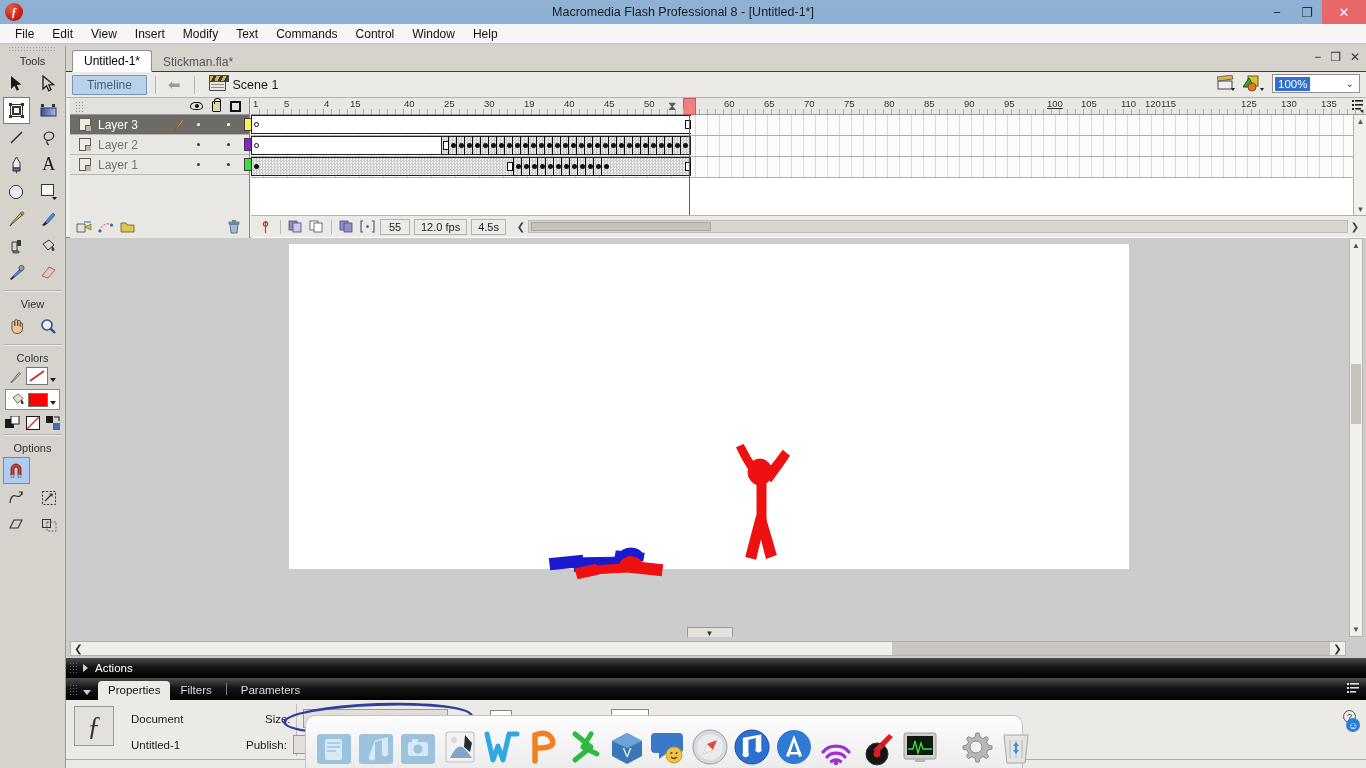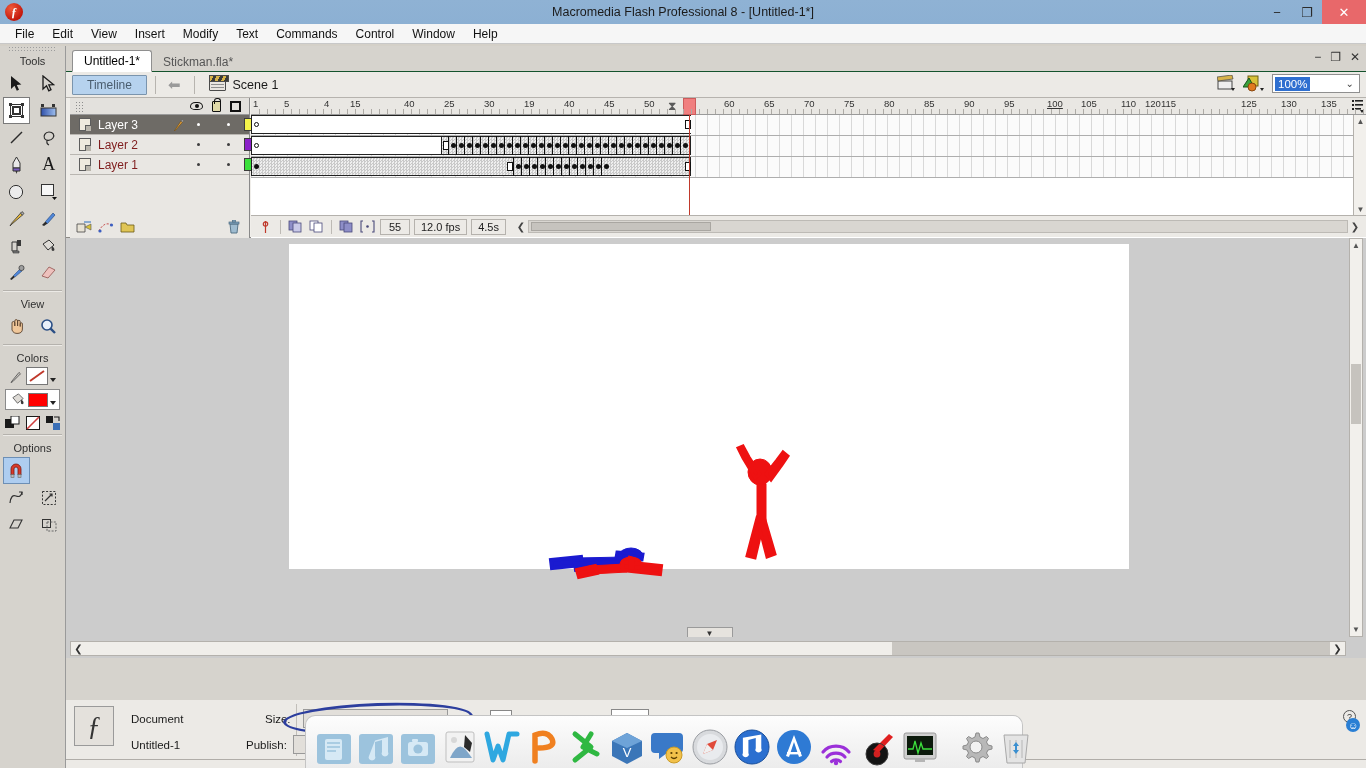--- a/index.html
+++ b/index.html
@@ -104,21 +104,21 @@
   .eye { width:13px;height:8px;border-radius:50%/70% 70% 50% 50%; border:1.5px solid #111; position:relative;}
   .eye:after{content:'';position:absolute;left:4px;top:1px;width:4px;height:4px;border-radius:50%;background:#111;}
   .lock { width:9px;height:11px;border:1.4px solid #111; border-radius:1px; background:#dfd9a8; position:relative;}
   .lock:before{content:'';position:absolute;left:1.4px;top:-4px;width:5px;height:5px;border:1.4px solid #111;border-bottom:none;border-radius:3px 3px 0 0;}
   .sqout { width:11px;height:11px;border:2px solid #111; }
 
   .layerrow { height:20px; display:flex; align-items:center; border-bottom:1px solid #b9b6b1; position:relative;}
   .layerrow.sel { background:#6e6b66; }
   .layer-pageicon { width:12px;height:13px;margin-left:9px;background:#efeade;border:1px solid #5d5d5d; position:relative;}
   .layer-pageicon:after{content:'';position:absolute;right:-1px;bottom:-1px;width:5px;height:5px;background:#b9b5ab;border-left:1px solid #5d5d5d;border-top:1px solid #5d5d5d;}
-  .layer-name { margin-left:7px; font-size:12px; color:#7f1d1d; }
+  .layer-name { margin-left:7px; font-size:12px; color:#737373; }
   .layerrow.sel .layer-name { color:#ffffff; }
   .pencil { position:absolute; left:104px; width:11px;height:12px; }
   .dotcol1 { position:absolute; left:127px; }
   .dotcol2 { position:absolute; left:157px; }
   .dotmark { width:3px;height:3px;border-radius:50%;background:#3e3e3e;}
   .layerrow.sel .dotmark { background:#ffffff;}
   .colorsw { position:absolute; left:174px; width:13px;height:13px; border:1px solid #3c3c3c;}
 
   .lp-foot { position:absolute; left:0; bottom:0; width:180px; height:22px; display:flex; align-items:center; }
   .lpf-icon { width:16px;height:14px; margin-left:6px; }
@@ -970,21 +970,42 @@
       <div class="stage-hscroll">
         <div class="shs-arrow">❮</div>
         <div class="shs-track">
           <div class="shs-thumb"></div>
           <div class="shs-rest"></div>
         </div>
         <div class="shs-arrow">❯</div>
       </div>
     </div>
 
-
+    <div class="actionsbar">
+      <div class="ab-grip"></div>
+      <div class="tri"></div>
+      <span>Actions</span>
+    </div>
+
+    <div class="propsbar">
+      <div class="ab-grip" style="margin-bottom:4px;"></div>
+      <div class="tri-down" style="margin-bottom:5px;"></div>
+      <div class="ptab active">Properties</div>
+      <div class="ptab">Filters</div>
+      <div class="ptab-sep"></div>
+      <div class="ptab">Parameters</div>
+      <svg class="panel-menu-icon" viewBox="0 0 13 13">
+        <rect x="0" y="1" width="2" height="2" fill="#ddd"></rect>
+          <rect x="3" y="1" width="9" height="1.6" fill="#ddd"></rect>
+        <rect x="0" y="5" width="2" height="2" fill="#ddd"></rect>
+          <rect x="3" y="5" width="9" height="1.6" fill="#ddd"></rect>
+        <rect x="0" y="9" width="2" height="2" fill="#ddd"></rect>
+          <rect x="3" y="9" width="6" height="1.6" fill="#ddd"></rect>
+      </svg>
+    </div>
 
     <div class="propsbody">
       <div class="pb-thumb">ƒ</div>
       <div class="pl" style="left:65px; top:13px;">Document</div>
       <div class="pl" style="left:65px; top:39px;">Untitled-1</div>
       <div class="pb-vsep"></div>
 
       <div class="pl" style="left:199px; top:13px;">Size:</div>
       <div class="pbtn" style="left:237px; top:9px; width:145px;">840 x 400 pixels</div>
       <div class="annot-ellipse" style="left:217px; top:3px; width:190px; height:32px;"></div>

